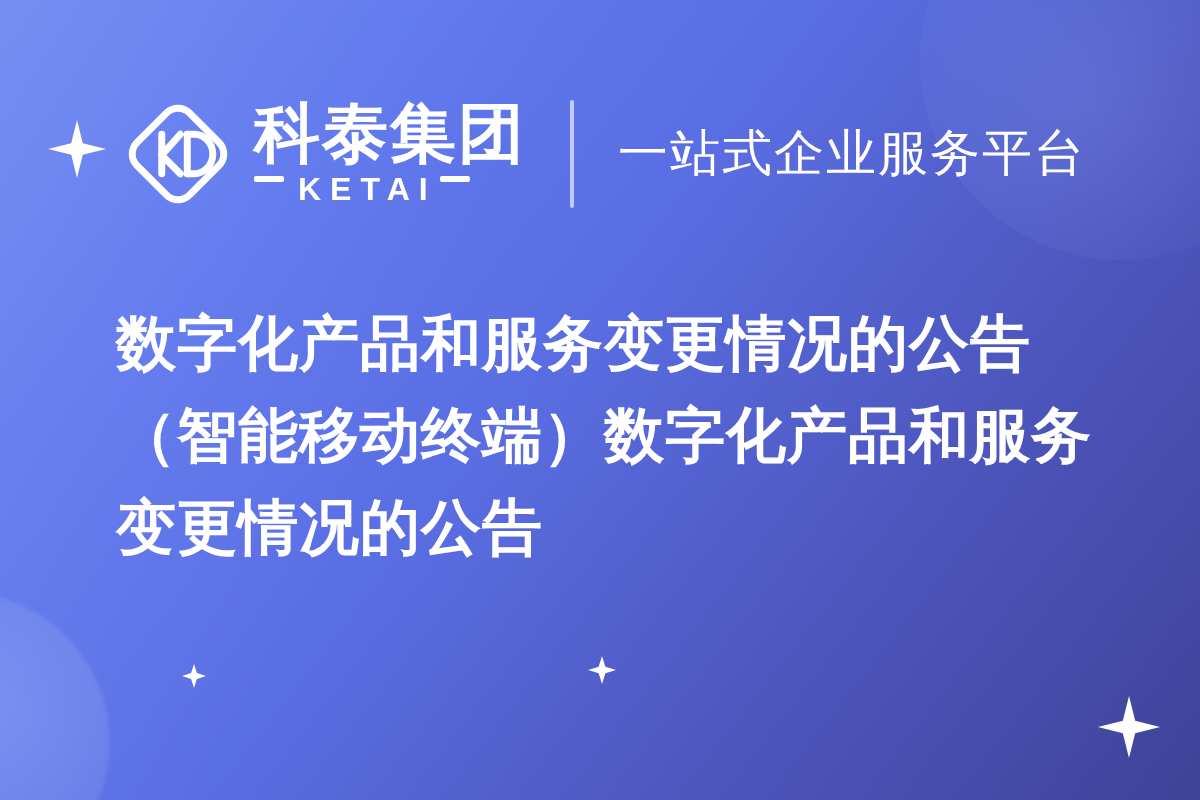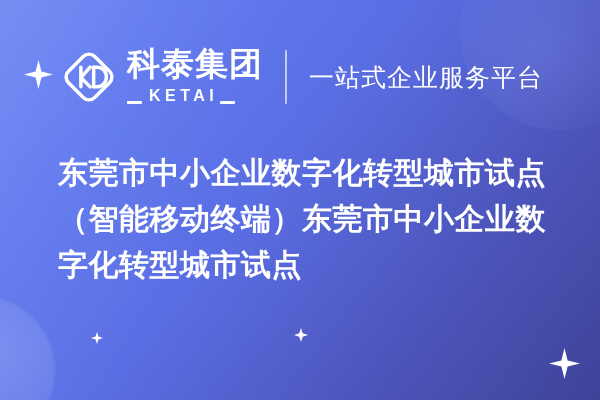--- a/index.html
+++ b/index.html
@@ -96,26 +96,25 @@
     justify-content: center;
   }
 
   .brand-cn {
     color: #ffffff;
     font-size: 33px;
     font-weight: bold;
     letter-spacing: 1px;
     line-height: 1.02;
     white-space: nowrap;
-    font-family: Liberation Mono, monospace;
   }
 
   .brand-en-row {
     display: flex;
-    align-items: flex-end;
+    align-items: flex-start;
     margin-top: 4px;
     white-space: nowrap;
   }
   .brand-rule {
     display: block;
     width: 15px;
     height: 3px;
     background: #ffffff;
     border-radius: 1px;
   }
@@ -207,20 +206,20 @@
       </div>
     </div>
 
     <div class="divider"></div>
 
     <div class="tagline">
       <div class="tagline-main">一站式企业服务平台</div>
     </div>
   </div>
 
-  <div class="title">东莞市中小企业数字化转型城市试点（智能移动终端）东莞市中小企业数字化转型城市试点</div>
+  <div class="title">数字化产品和服务变更情况的公告（智能移动终端）数字化产品和服务变更情况的公告</div>
 
   <div class="sparkle sparkle-logo"></div>
   <div class="sparkle soft sparkle-dot-a"></div>
   <div class="sparkle soft sparkle-dot-b"></div>
   <div class="sparkle sparkle-big"></div>
 
 </div>
 
 </body></html>

